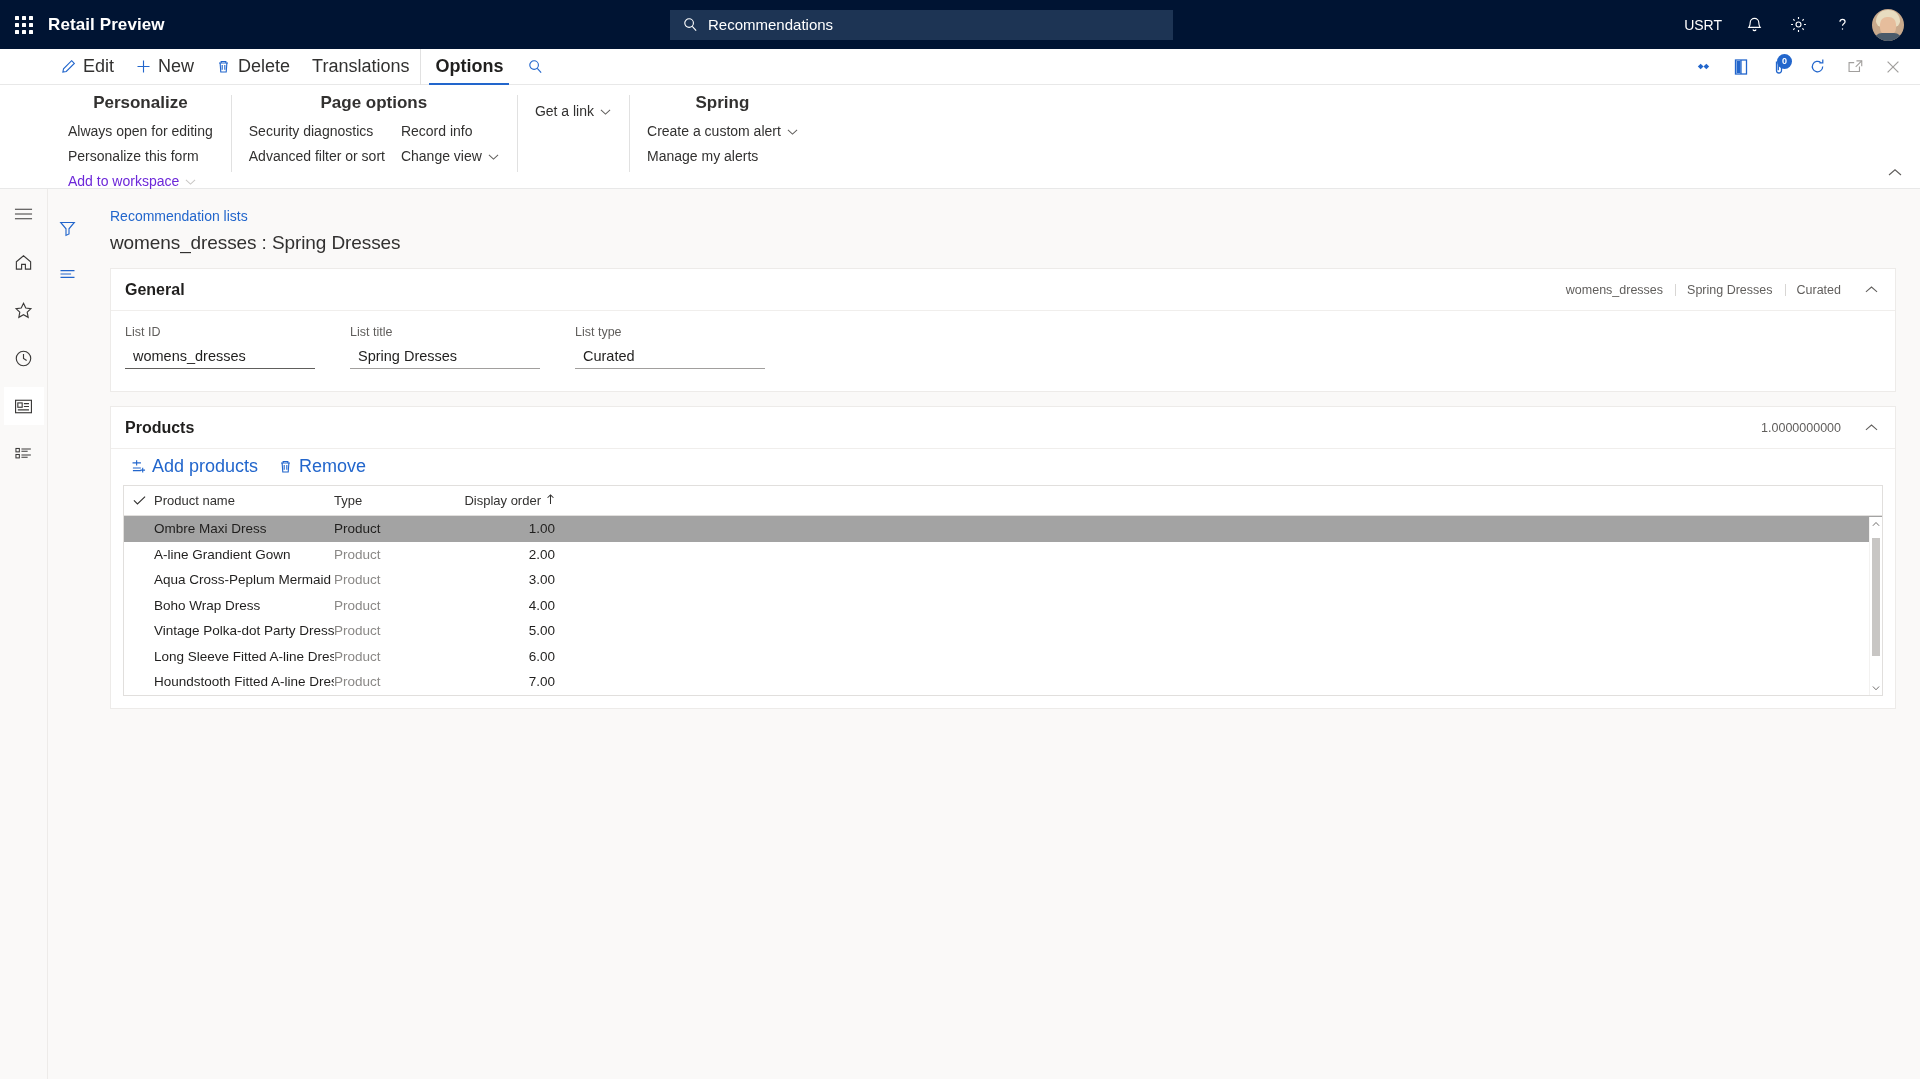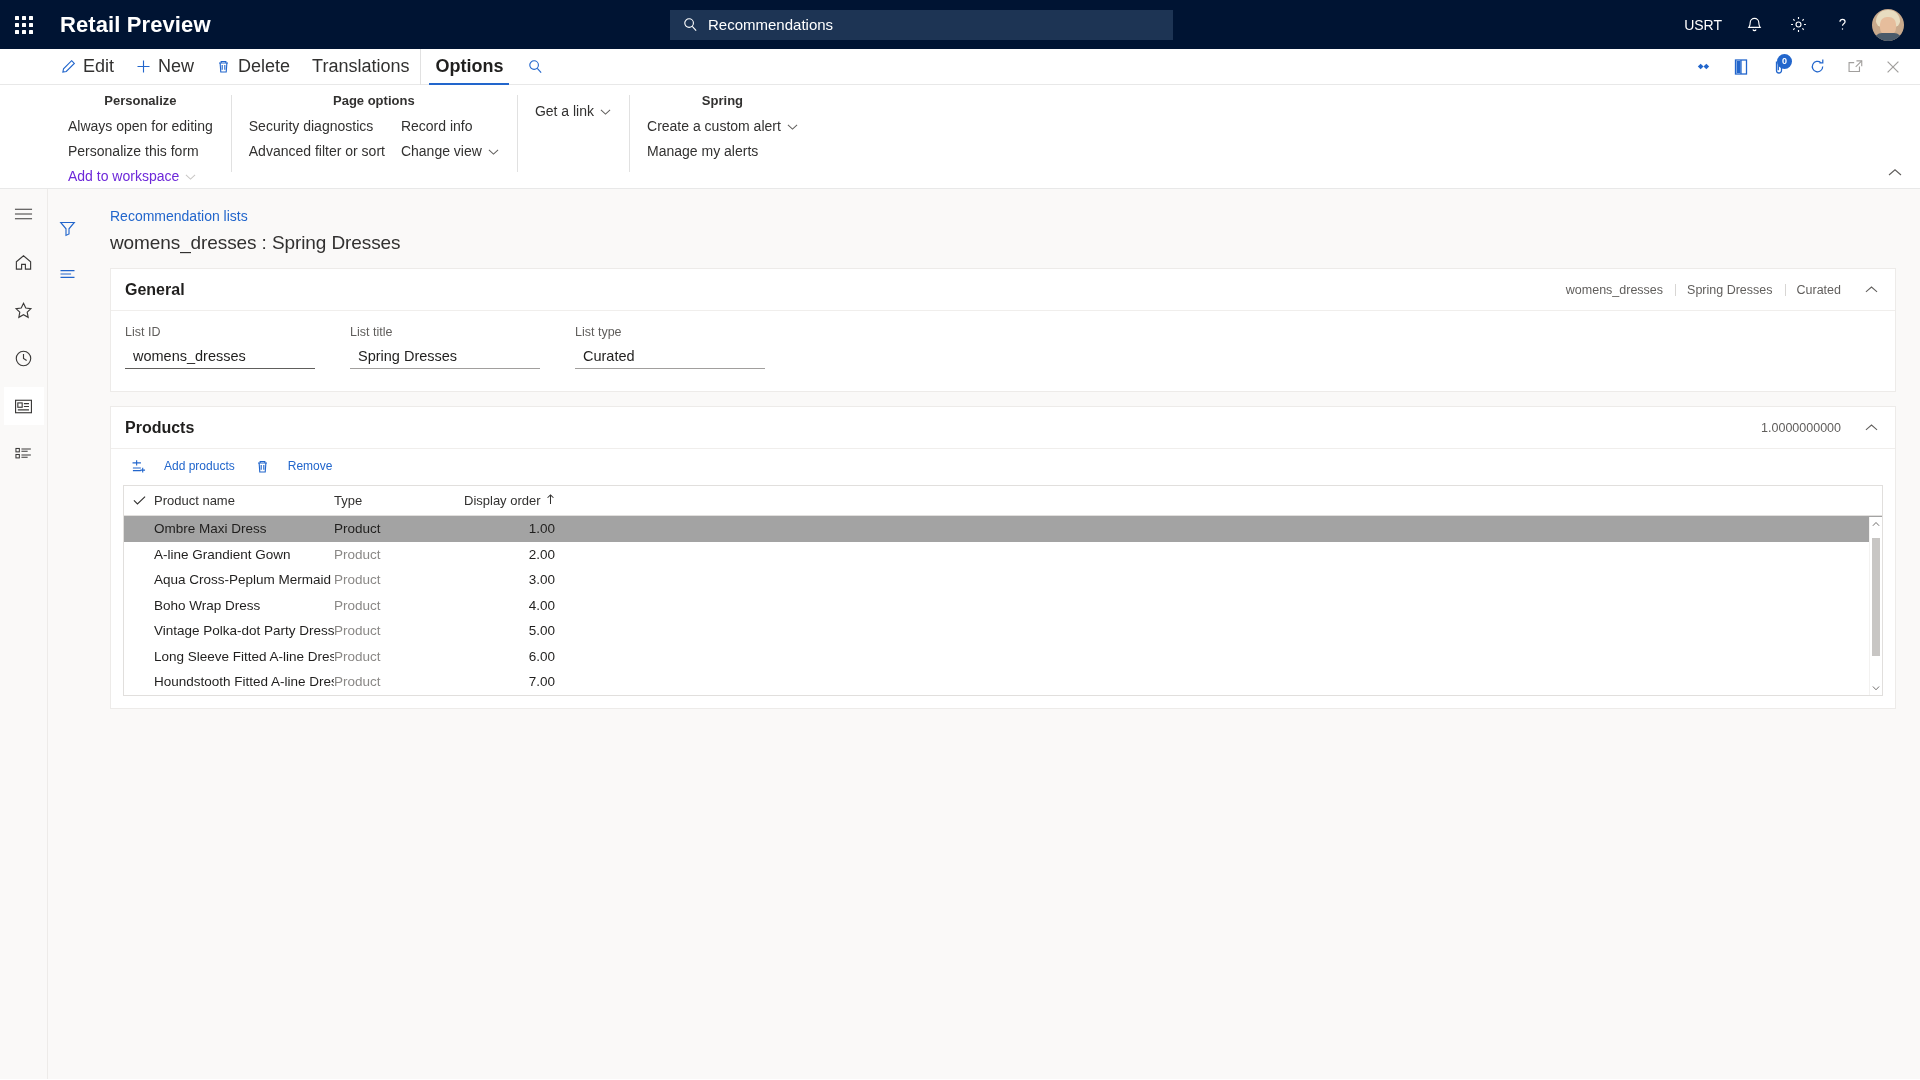--- a/index.html
+++ b/index.html
@@ -16,21 +16,21 @@
     height: 49px; background: #001433; display: flex; align-items: center;
     position: relative;
   }
   .waffle {
     width: 48px; height: 49px; display: flex; align-items: center; justify-content: center;
     cursor: pointer;
   }
   .waffle-grid { display: grid; grid-template-columns: repeat(3, 4px); grid-gap: 3px; }
   .waffle-grid i { width: 4px; height: 4px; background: #ffffff; border-radius: 0.5px; display: block; }
   .app-title {
-    color: #ffffff; font-size: 22px; font-weight: bold; margin-left: 12px; letter-spacing: .1px;
+    color: #ffffff; font-size: 17px; font-weight: bold; letter-spacing: .1px;
   }
   .search-wrap {
     position: absolute; left: 670px; width: 503px; height: 30px;
     background: #1d3454; display: flex; align-items: center; padding: 0 10px;
     cursor: text;
   }
   .search-wrap .sicon { width: 20px; height: 20px; display: flex; align-items: center; justify-content: center; }
   .search-wrap .sicon svg { stroke: #ffffff; }
   .search-text { color: #ffffff; font-size: 15px; margin-left: 8px; }
   .topbar-right {
@@ -82,21 +82,21 @@
   
   .ribbon {
     background: #ffffff; border-bottom: 1px solid #e8e8e8; position: relative;
     height: 104px; padding-left: 50px; display: flex;
   }
   .rib-group { padding: 8px 14px 0 14px; position: relative; display: flex; flex-direction: column; }
   .rib-group + .rib-group::before {
     content: ""; position: absolute; left: 0; top: 10px; bottom: 16px; width: 1px; background: #e1e1e1;
   }
   .rib-title {
-    font-size: 13px; font-weight: bold; color: #323130; text-align: center; margin-bottom: 8px;
+    font-size: 17px; font-weight: bold; color: #323130; text-align: center; margin-bottom: 8px;
     white-space: nowrap;
   }
   .rib-cols { display: flex; gap: 8px; }
   .rib-col { display: flex; flex-direction: column; gap: 4px; }
   .rib-link {
     font-size: 14px; color: #323130; cursor: pointer; white-space: nowrap; padding: 2px 4px;
     display: flex; align-items: center; gap: 6px; line-height: 17px;
   }
   .rib-link.disabled { color: #6d28d9; cursor: default; }
   .chev { display: inline-block; }
@@ -160,36 +160,36 @@
   .field-input {
     border: none; border-bottom: 1px solid #a19f9d; background: transparent; width: 190px; height: 25px;
     font-size: 14.5px; color: #201f1e; font-family: "Liberation Sans", sans-serif; padding-left: 8px;
     outline: none;
   }
   .field.f1 .field-input { border-bottom-color: #605e5c; }
 
   
   .grid-toolbar { display: flex; align-items: center; height: 34px; padding: 0 12px; gap: 4px; }
   .gt-btn {
-    display: flex; align-items: center; gap: 18px; font-size: 12px; color: #2266cc; cursor: pointer;
+    display: flex; align-items: center; gap: 6px; font-size: 18px; color: #2266cc; cursor: pointer;
     padding: 3px 8px;
   }
   .gt-btn svg { stroke: #2266cc; fill: none; }
 
   .gridbox { margin: 2px 12px 12px 12px; border: 1px solid #e1dfdd; position: relative; }
   .grid-header {
     display: flex; height: 30px; align-items: center; border-bottom: 1px solid #e1dfdd; background: #ffffff;
     font-size: 13px; color: #323130;
   }
   .gh-check { width: 30px; display: flex; align-items: center; justify-content: center; cursor: pointer; }
   .gh-check svg { stroke: #323130; fill: none; }
   .gh-cell { font-weight: normal; cursor: pointer; }
   .col-name { width: 180px; }
   .col-type { width: 130px; }
-  .col-order { width: 95px; text-align: right; padding-right: 4px; display: flex; justify-content: space-between; align-items: center; gap: 5px; }
+  .col-order { width: 95px; text-align: right; padding-right: 4px; display: flex; justify-content: flex-end; align-items: center; gap: 5px; }
   .sort-arrow svg { stroke: #323130; fill: none; }
 
   .grid-rows { background: #ffffff; }
   .grow {
     display: flex; align-items: center; height: 25.5px; font-size: 13.5px; color: #201f1e;
     cursor: pointer;
   }
   .grow.sel { background: #a3a3a3; }
   .grow .r-pad { width: 30px; }
   .grow .c-name { width: 180px; white-space: nowrap; overflow: hidden; }

